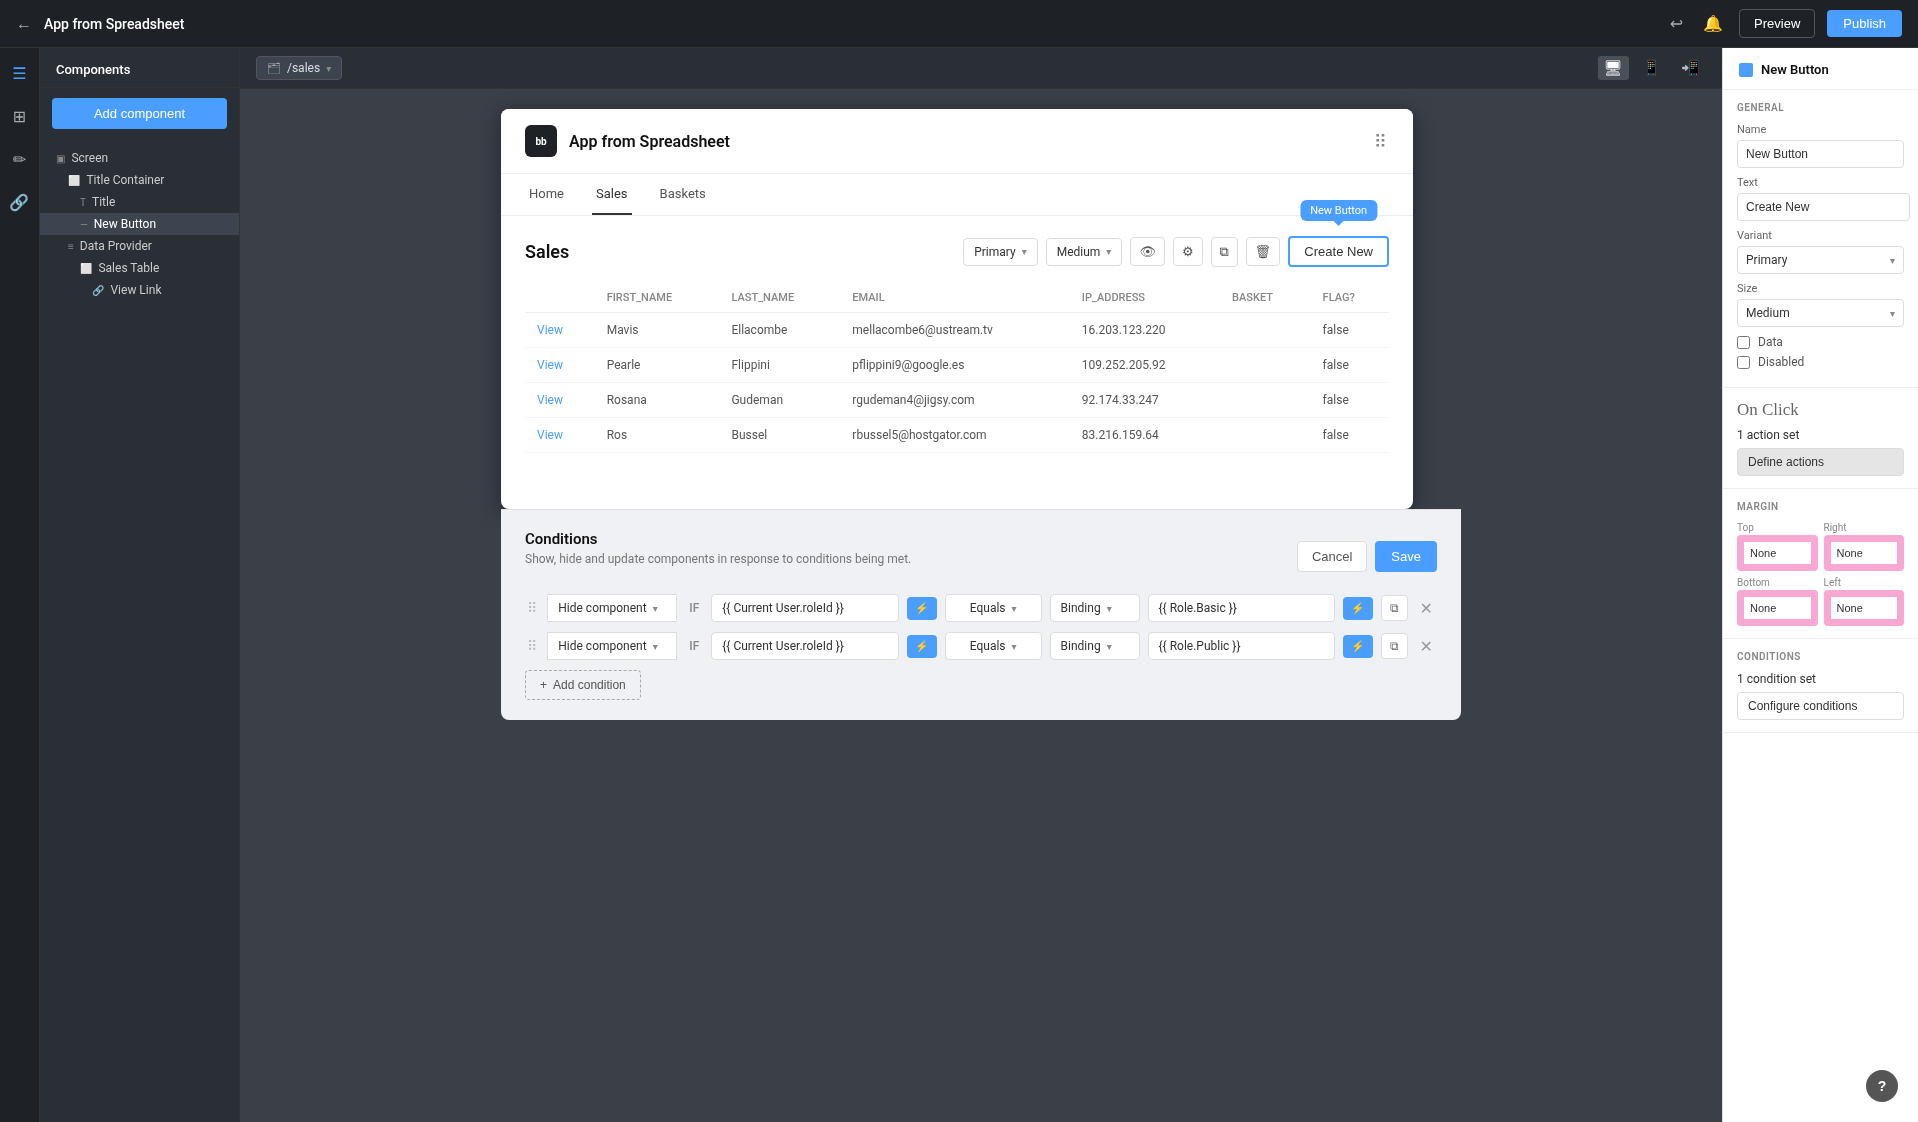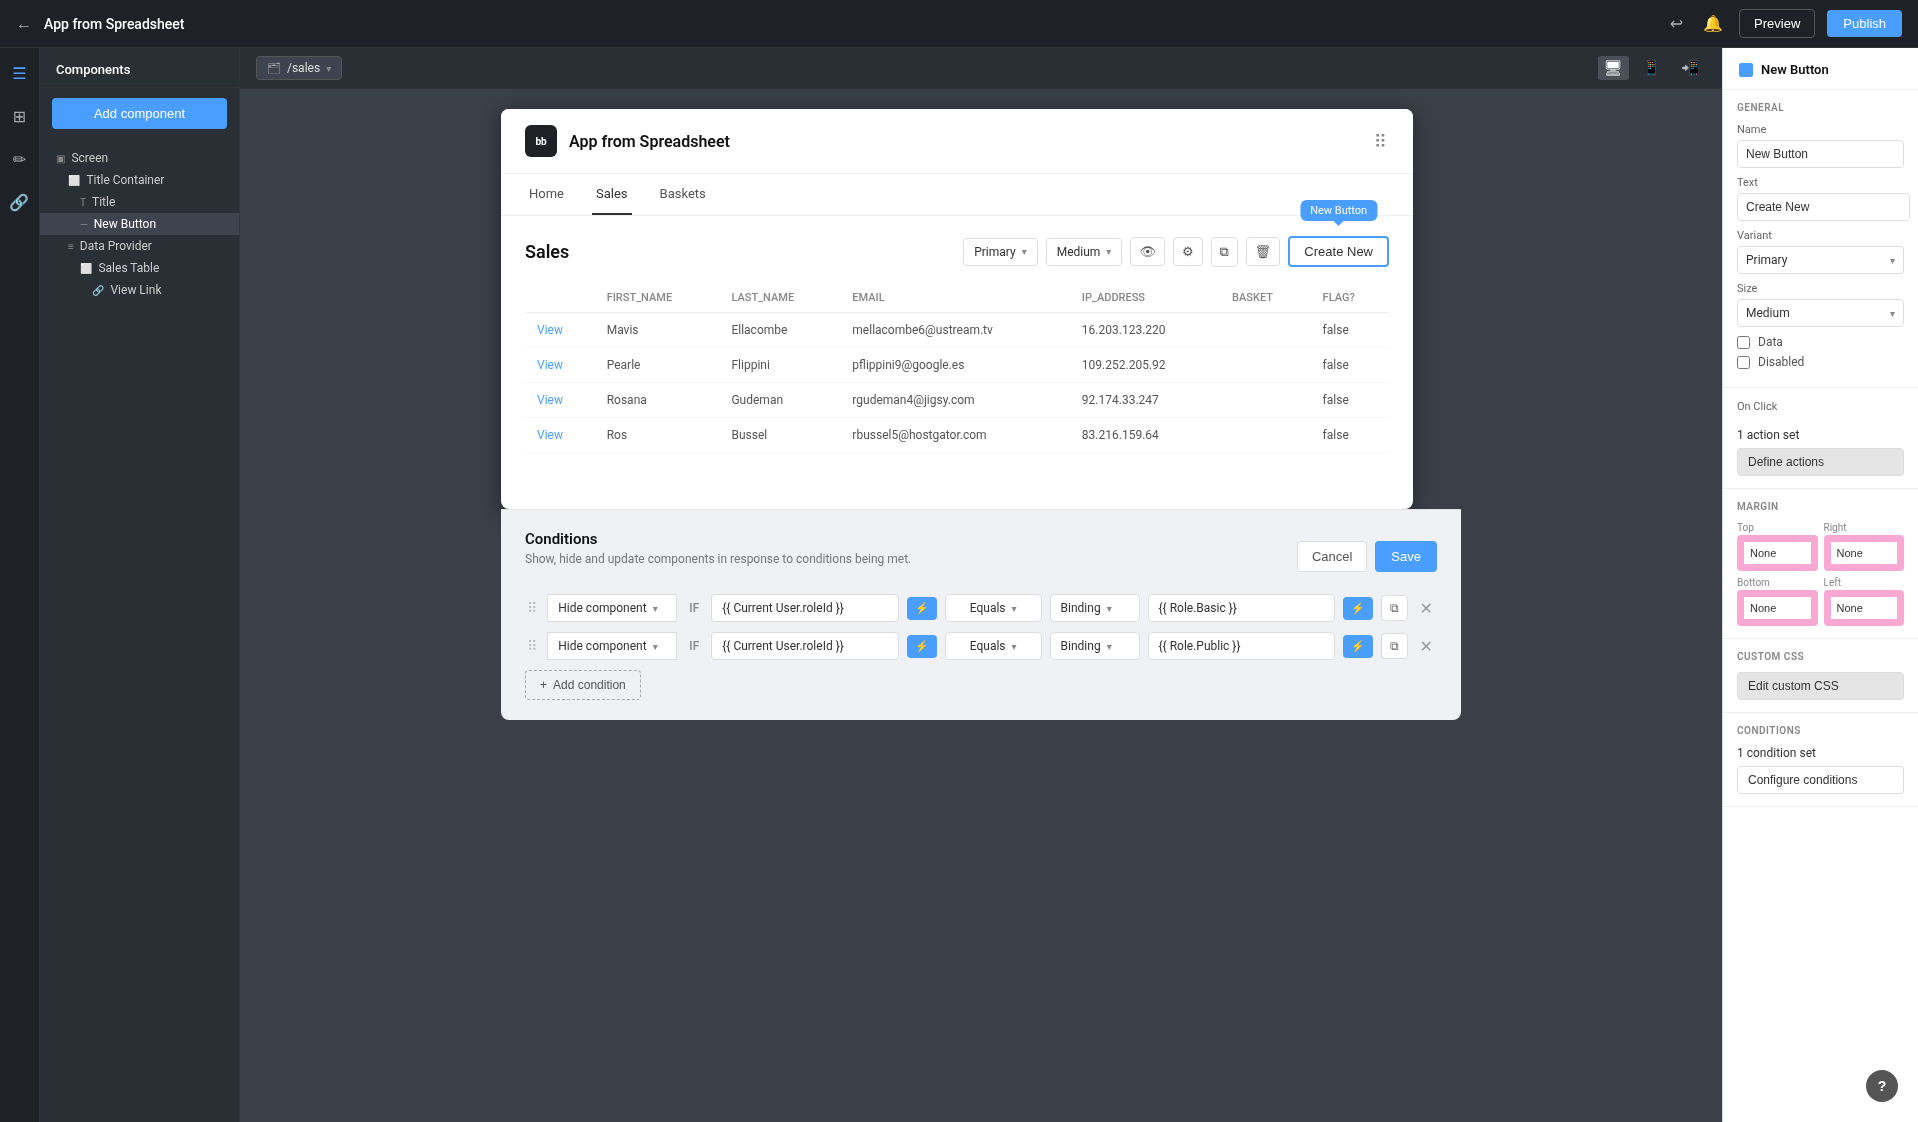--- a/index.html
+++ b/index.html
@@ -115,21 +115,21 @@
     .props-label { font-size: 11px; color: #666; margin-bottom: 4px; margin-top: 8px; }
     .props-input { width: 100%; border: 1px solid #ddd; border-radius: 4px; padding: 6px 8px; font-size: 12px; color: #333; }
     .props-input:first-of-type { margin-top: 0; }
     .props-select { width: 100%; border: 1px solid #ddd; border-radius: 4px; padding: 6px 8px; font-size: 12px; color: #333; background: #fff; cursor: pointer; display: flex; align-items: center; justify-content: space-between; }
     .props-text-row { display: flex; align-items: center; gap: 4px; }
     .props-text-input { flex: 1; border: 1px solid #ddd; border-radius: 4px; padding: 6px 8px; font-size: 12px; color: #333; }
     .text-lightning { background: none; border: none; color: #4a9eff; cursor: pointer; font-size: 14px; padding: 2px; }
     .checkbox-row { display: flex; align-items: center; gap: 8px; margin-bottom: 6px; }
     .checkbox-row input { width: 13px; height: 13px; }
     .checkbox-label { font-size: 12px; color: #555; }
-    .on-click-label { font-size: 11px; color: #666; margin-bottom: 15px; }
+    .on-click-label { font-size: 17px; color: #666; margin-bottom: 8px; font-family: Liberation Serif, serif; }
     .action-set-text { font-size: 12px; color: #333; margin-bottom: 6px; }
     .define-actions-btn { width: 100%; background: #e5e5e5; border: 1px solid #ddd; border-radius: 4px; padding: 6px 10px; font-size: 12px; cursor: pointer; color: #333; text-align: left; }
     .margin-grid { display: grid; grid-template-columns: 1fr 1fr; gap: 6px; margin-top: 4px; }
     .margin-item { display: flex; flex-direction: column; gap: 2px; justify-content: space-between; }
     .margin-label { font-size: 10px; color: #888; }
     .margin-select { border: 7px solid #f9a8d4; border-radius: 4px; padding: 5px 6px; font-size: 11px; color: #333; background: #fff; cursor: pointer; width: 100%; }
     .conditions-count { font-size: 12px; color: #333; margin-bottom: 6px; }
     .configure-btn { width: 100%; background: #fff; border: 1px solid #ddd; border-radius: 4px; padding: 6px 10px; font-size: 12px; cursor: pointer; color: #333; text-align: left; }
     .help-btn { position: fixed; bottom: 20px; right: 20px; width: 32px; height: 32px; background: #555; border-radius: 50%; display: flex; align-items: center; justify-content: center; color: #fff; font-size: 14px; font-weight: bold; cursor: pointer; border: none; }
 
@@ -455,24 +455,20 @@
         </div>
         <div class="margin-item">
           <span class="margin-label">Left</span>
           <select class="margin-select">
             <option>None</option>
           </select>
         </div>
       </div>
     </div>
 
-    <div class="props-section">
-      <div class="props-section-title">CUSTOM CSS</div>
-      <button class="define-actions-btn">Edit custom CSS</button>
-    </div>
 
     <div class="props-section">
       <div class="props-section-title">CONDITIONS</div>
       <div class="conditions-count">1 condition set</div>
       <button class="configure-btn">Configure conditions</button>
     </div>
 
   </div>
 
 </div>

